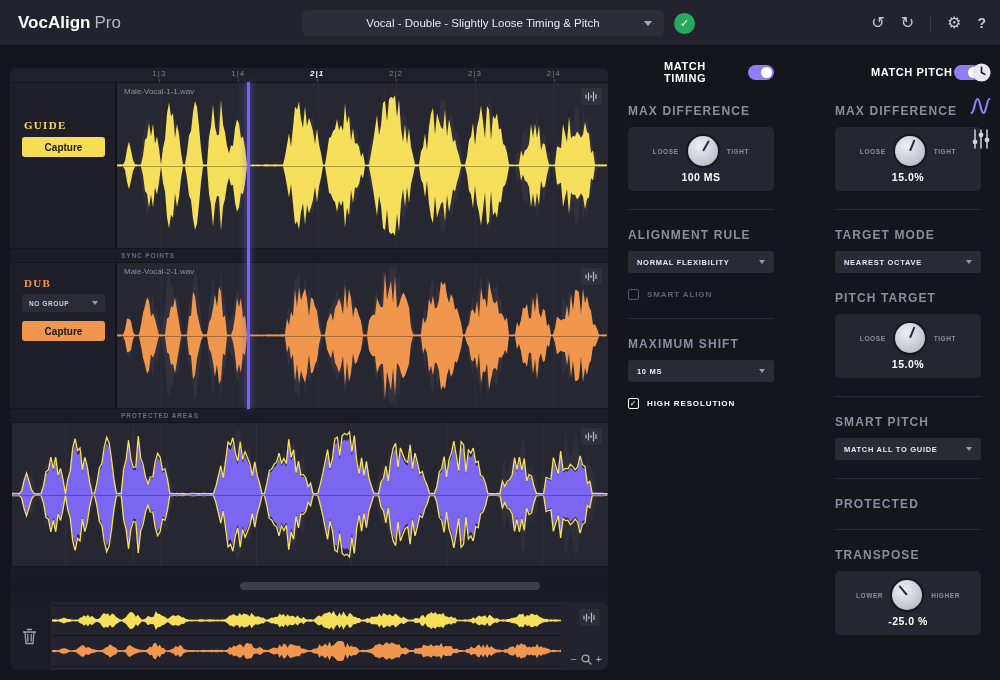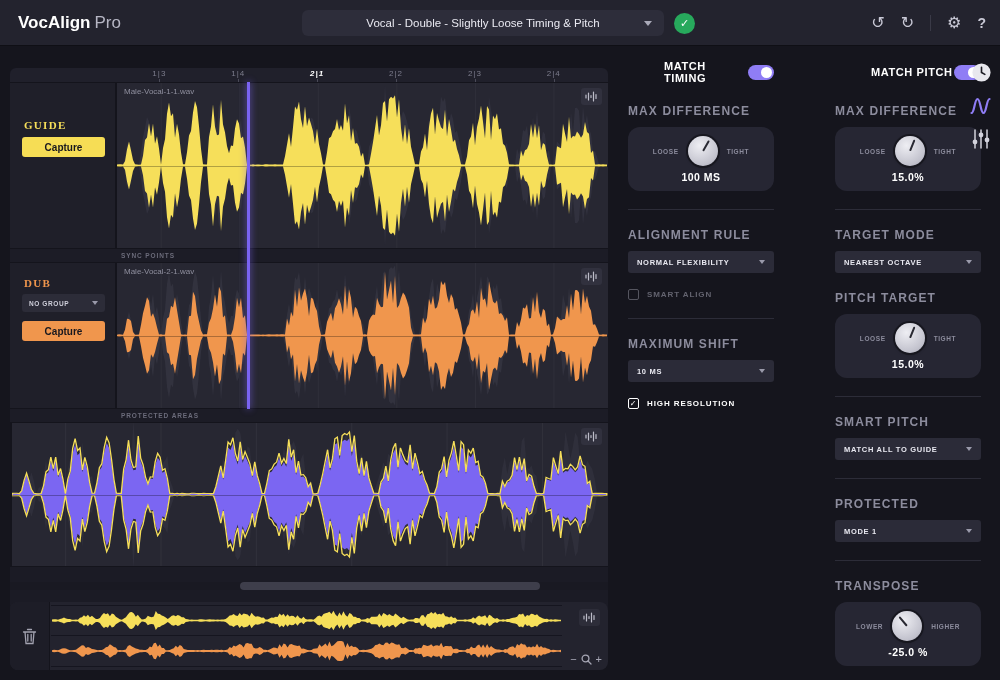--- a/index.html
+++ b/index.html
@@ -71,21 +71,21 @@
   .col-pitch{left:835px;}
   .col-header{display:flex;align-items:center;justify-content:space-between;height:16px;margin-left:36px;}
   .col-title{font-size:11px;font-weight:bold;color:#ffffff;letter-spacing:0.6px;}
   .toggle{width:27px;height:15px;border-radius:8px;background:#3a3a48;position:relative;cursor:pointer;}
   .toggle.on{background:#8f7df5;}
   .toggle-knob{position:absolute;left:2px;top:2px;width:11px;height:11px;border-radius:50%;background:#fff;}
   .toggle.on .toggle-knob{left:auto;right:2px;}
   .sec-label{margin-top:18px;font-size:12px;font-weight:bold;color:#8c8c9d;letter-spacing:1.1px;}
   .sec-label.first{margin-top:24px;}
   .divider{margin-top:18px;height:1px;background:#2c2c38;}
-  .knob-card{margin-top:9px;background:#262633;border-radius:12px;padding:9px 10px 8px;display:flex;flex-direction:column;align-items:center;gap:5px;text-align:center;}
+  .knob-card{margin-top:9px;background:#262633;border-radius:5px;padding:9px 10px 8px;display:flex;flex-direction:column;align-items:center;gap:5px;text-align:center;}
   .knob-row{display:flex;align-items:center;gap:9px;justify-content:center;}
   .knob-side{font-size:6.5px;font-weight:bold;color:#8c8c9d;letter-spacing:0.6px;}
   .knob{position:relative;width:30px;height:30px;border-radius:50%;background:radial-gradient(circle at 38% 32%,#eeeef3,#c2c2cd 70%,#9d9dab);box-shadow:0 0 0 2px #17171f,0 1px 3px rgba(0,0,0,0.6);cursor:pointer;}
   .knob-pointer{position:absolute;left:50%;top:50%;width:2px;height:12px;margin-left:-1px;margin-top:-12px;background:#2a2a33;transform-origin:50% 100%;border-radius:1px;}
   .knob-value{font-size:10.5px;font-weight:bold;color:#ffffff;letter-spacing:0.5px;}
   .dropdown{margin-top:9px;height:22px;background:#2b2b38;border-radius:3px;display:flex;align-items:center;justify-content:space-between;padding:0 9px;font-size:7.5px;font-weight:bold;color:#e8e8f0;letter-spacing:0.7px;cursor:pointer;}
   .check-row{margin-top:16px;display:flex;align-items:center;gap:8px;font-size:8px;font-weight:bold;letter-spacing:0.9px;color:#ffffff;cursor:pointer;}
   .check-row.muted{color:#63636f;}
   .checkbox{width:11px;height:11px;border:1.5px solid #55555f;border-radius:2px;display:inline-flex;align-items:center;justify-content:center;flex:none;}
   .check-row.checked .checkbox{border-color:#ffffff;}
@@ -336,24 +336,20 @@
       <div class="knob-value">15.0%</div>
     </div>
     <div class="divider"></div>
     <div class="sec-label">SMART PITCH</div>
     <div class="dropdown">
       <span>MATCH ALL TO GUIDE</span>
       <span class="sm-chevron"></span>
     </div>
     <div class="divider"></div>
     <div class="sec-label">PROTECTED</div>
-    <div class="dropdown">
-      <span>MODE 1</span>
-      <span class="sm-chevron"></span>
-    </div>
     <div class="divider"></div>
     <div class="sec-label">TRANSPOSE</div>
     <div class="knob-card">
       <div class="knob-row">
         <span class="knob-side">LOWER</span>
         <div class="knob">
             <div class="knob-pointer" style="transform: rotate(-40deg);"></div>
           </div>
         <span class="knob-side">HIGHER</span>
       </div>

